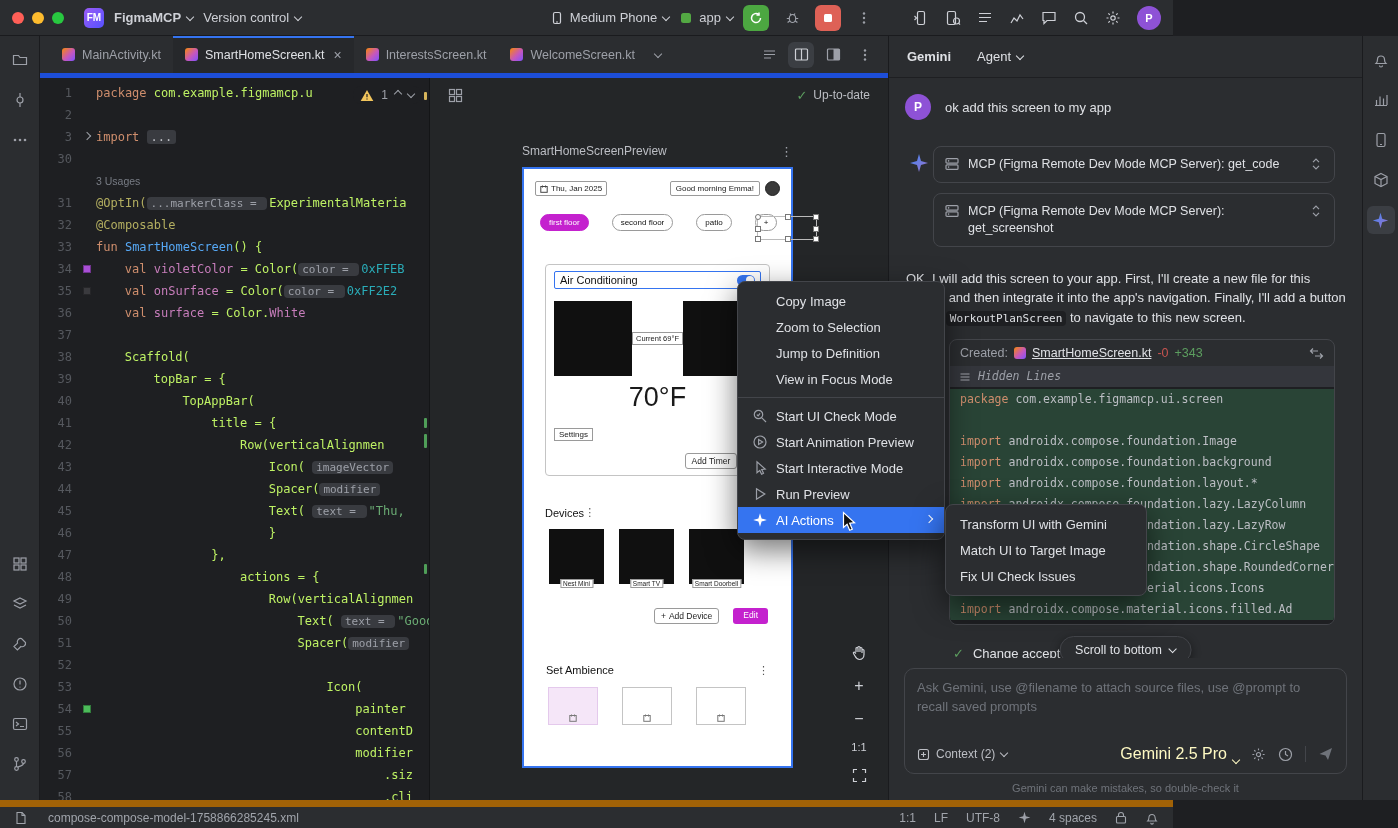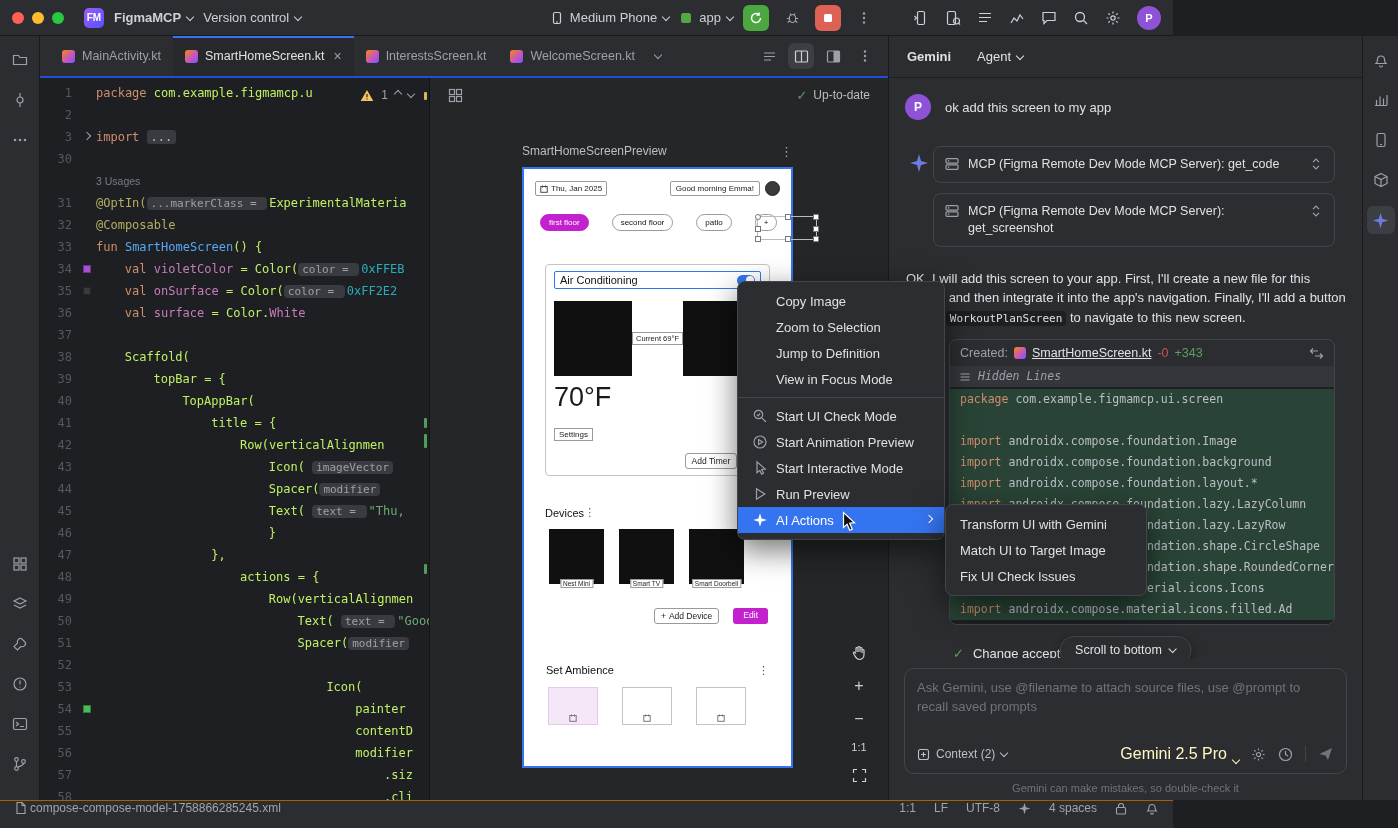--- a/index.html
+++ b/index.html
@@ -37,21 +37,21 @@
 .left-strip{border-right:1px solid #1A1B1E}
 .right-strip{width:36px;flex:0 0 36px;border-left:1px solid #1A1B1E}
 .strip-btn{width:28px;height:28px;border-radius:6px;display:flex;align-items:center;
   justify-content:center;margin-bottom:12px;color:#9DA0A8}
 .strip-btn.active{background:#3B3E43}
 .strip-spacer{flex:1}
 
 .editor-zone{width:848px;flex:0 0 848px;display:flex;flex-direction:column;min-height:0}
 
 
-.tabbar{height:42px;flex:0 0 42px;background:#2B2D30;border-bottom:2px solid #1d4ed8;
+.tabbar{height:42px;flex:0 0 42px;background:#2B2D30;border-bottom:5px solid #1d4ed8;
   display:flex;align-items:stretch;padding-left:10px}
 .tab{display:flex;align-items:center;gap:7px;padding:0 12px;font-size:12.5px;color:#9DA0A8;position:relative}
 .tab.active{background:#26282B;color:#DFE1E5;box-shadow:inset 0 2px 0 #3574F0}
 .kticon{width:13px;height:13px;border-radius:3px;background:linear-gradient(135deg,#F88909,#C757BC 55%,#7F52FF)}
 .tab-close{color:#9DA0A8;font-size:14px;margin-left:2px}
 .tab-dd{display:flex;align-items:center;padding:0 8px;color:#9DA0A8}
 .tabbar-spacer{flex:1}
 .viewmodes{display:flex;align-items:center;gap:6px;padding-right:10px;color:#9DA0A8}
 .vm-btn{width:26px;height:26px;border-radius:6px;display:flex;align-items:center;justify-content:center}
 .vm-btn.active{background:#3B3E43}
@@ -96,21 +96,21 @@
 .pill{border:1px solid #9a9a9a;border-radius:10px;padding:3px 8px;font-size:8px;background:#fff;color:#111;white-space:nowrap}
 .pill-active{background:#C421CE;border-color:#C421CE;color:#fff}
 .p-card{border:1px solid #c4c4c4;border-radius:4px;margin:33px 10px 0 10px;padding:6px 8px;background:#fff}
 .ac-header{display:flex;align-items:center;justify-content:space-between;border:1.5px solid #3574F0;border-radius:2px;padding:2px 5px}
 .ac-title{font-size:11px;color:#111}
 .ac-toggle{width:18px;height:11px;border-radius:6px;background:#3574F0;position:relative}
 .ac-toggle::after{content:"";position:absolute;right:1.5px;top:1.5px;width:8px;height:8px;border-radius:50%;background:#fff}
 .ac-body{display:flex;align-items:center;justify-content:space-between;margin-top:12px}
 .blacksq{width:82px;height:75px;background:#101010}
 .cur-chip{border:1px solid #9a9a9a;font-size:7.5px;padding:1px 3px;white-space:nowrap;color:#222}
-.ac-temp{font-size:27px;font-weight:300;color:#1a1a1a;margin-top:6px}
+.ac-temp{text-align:center;font-size:27px;font-weight:300;color:#1a1a1a;margin-top:6px}
 .ac-settings{margin-top:10px}
 .mini-chip{border:1px solid #9a9a9a;font-size:8px;padding:1px 4px;color:#222}
 .ac-btns{display:flex;justify-content:flex-end;gap:6px;margin-top:12px}
 .btn-outline{border:1px solid #9a9a9a;border-radius:3px;padding:2px 6px;font-size:8.5px;background:#fff;color:#222;display:flex;align-items:center;gap:3px;white-space:nowrap}
 .btn-magenta{background:#C421CE;color:#fff;border-radius:3px;padding:2px 6px;font-size:8.5px;white-space:nowrap}
 .btn-magenta.clip{max-width:26px;overflow:hidden}
 .dev-card{margin-top:30px}
 .dev-header{display:flex;justify-content:flex-start;align-items:center}
 .sec-title{font-size:11px;color:#111}
 .p-kebab{color:#555;font-size:11px}
@@ -184,22 +184,22 @@
   padding:10px 12px;display:flex;flex-direction:column;justify-content:space-between}
 .placeholder{color:#6F737A;font-size:13px;line-height:1.45}
 .input-controls{display:flex;align-items:center;gap:12px;color:#9DA0A8}
 .ctx-chip{display:flex;align-items:center;gap:6px;font-size:12px;color:#BCBEC4}
 .ic-right{margin-left:auto;display:flex;align-items:center;gap:12px}
 .model-sel{display:flex;align-items:flex-end;gap:6px;font-size:16px;color:#fef9c3}
 .vdiv{width:1px;height:16px;background:#43454A}
 .chat-footer{flex:0 0 26px;color:#6F737A;font-size:11px;text-align:center;padding-top:8px}
 
 
-.statusbar{height:28px;flex:0 0 28px;background:#2B2D30;border-top:1px solid #a16207;display:flex;
-  align-items:flex-start;padding:0 14px;font-size:12px;color:#A0A4AB;gap:2px}
+.statusbar{height:28px;flex:0 0 28px;background:#2B2D30;border-top:7px solid #a16207;display:flex;
+  align-items:center;padding:0 14px;font-size:12px;color:#A0A4AB;gap:20px}
 .sb-right{margin-left:auto;display:flex;align-items:center;gap:18px}
 svg{display:block}
 </style>
 </head>
 <body>
 
 <div class="app">
 
   <div class="titlebar">
     <div class="traffic">

